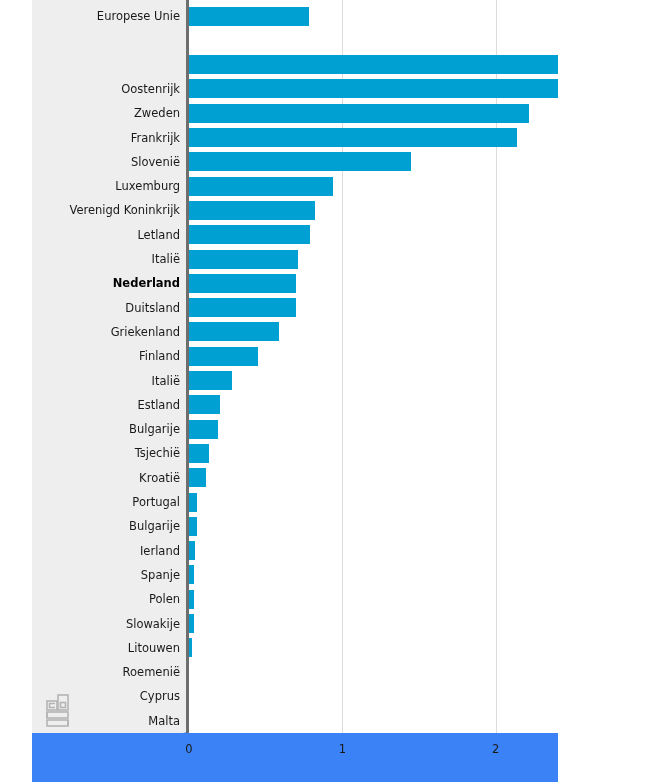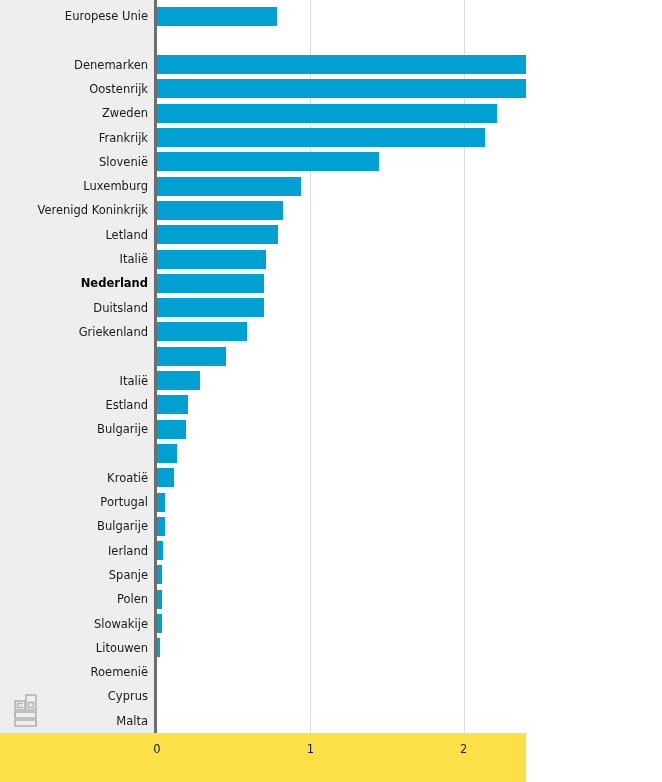--- a/index.html
+++ b/index.html
@@ -7,22 +7,23 @@
     padding: 0;
     background: #ffffff;
   }
   body {
     font-family: "DejaVu Sans", sans-serif;
   }
   #chart-root {
     position: relative;
     width: 526px;
     height: 782px;
-    background: #fde047;
+    background: #3b82f6;
     overflow: hidden;
+    margin-left: 32px;
   }
 
   
   #label-panel {
     position: absolute;
     left: 0;
     top: 0;
     width: 157px;
     height: 733px;
     background: #eeeeee;
@@ -135,21 +136,20 @@
       <div class="gridline" style="left: 463.6px;"></div>
       <div class="gridline" style="left: 616.9px;"></div>
     </div>
 
   <div id="rows">
       <div class="row" style="top: 4px;">
         <div class="row-label">Europese Unie</div>
         <div class="bar" style="width: 119.57px; background: rgb(0, 160, 210);"></div>
       </div>
       <div class="row" style="top: 52.6px;">
-        <div class="row-label">Denemarken</div>
         <div class="bar" style="width: 447.64px; background: rgb(0, 160, 210);"></div>
       </div>
       <div class="row" style="top: 76.9px;">
         <div class="row-label">Oostenrijk</div>
         <div class="bar" style="width: 398.58px; background: rgb(0, 160, 210);"></div>
       </div>
       <div class="row" style="top: 101.2px;">
         <div class="row-label">Zweden</div>
         <div class="bar" style="width: 340.33px; background: rgb(0, 160, 210);"></div>
       </div>
@@ -183,35 +183,37 @@
       </div>
       <div class="row" style="top: 295.6px;">
         <div class="row-label">Duitsland</div>
         <div class="bar" style="width: 107.31px; background: rgb(0, 160, 210);"></div>
       </div>
       <div class="row" style="top: 319.9px; padding-left: 29px;">
         <div class="row-label">Griekenland</div>
         <div class="bar" style="width: 90.45px; background: rgb(0, 160, 210);"></div>
       </div>
       <div class="row" style="top: 344.2px;">
+        <div class="row-label">Finland</div>
         <div class="bar" style="width: 68.99px; background: rgb(0, 160, 210);"></div>
       </div>
       <div class="row" style="top: 368.5px;">
         <div class="row-label">Italië</div>
         <div class="bar" style="width: 42.92px; background: rgb(0, 160, 210);"></div>
       </div>
       <div class="row" style="top: 392.8px;">
         <div class="row-label">Estland</div>
         <div class="bar" style="width: 30.66px; background: rgb(0, 160, 210);"></div>
       </div>
       <div class="row" style="top: 417.1px;">
         <div class="row-label">Bulgarije</div>
         <div class="bar" style="width: 29.13px; background: rgb(0, 160, 210);"></div>
       </div>
       <div class="row" style="top: 441.4px;">
+        <div class="row-label">Tsjechië</div>
         <div class="bar" style="width: 19.93px; background: rgb(0, 160, 210);"></div>
       </div>
       <div class="row" style="top: 465.7px;">
         <div class="row-label">Kroatië</div>
         <div class="bar" style="width: 16.86px; background: rgb(0, 160, 210);"></div>
       </div>
       <div class="row" style="top: 490px;">
         <div class="row-label">Portugal</div>
         <div class="bar" style="width: 8.43px; background: rgb(0, 160, 210);"></div>
       </div>

